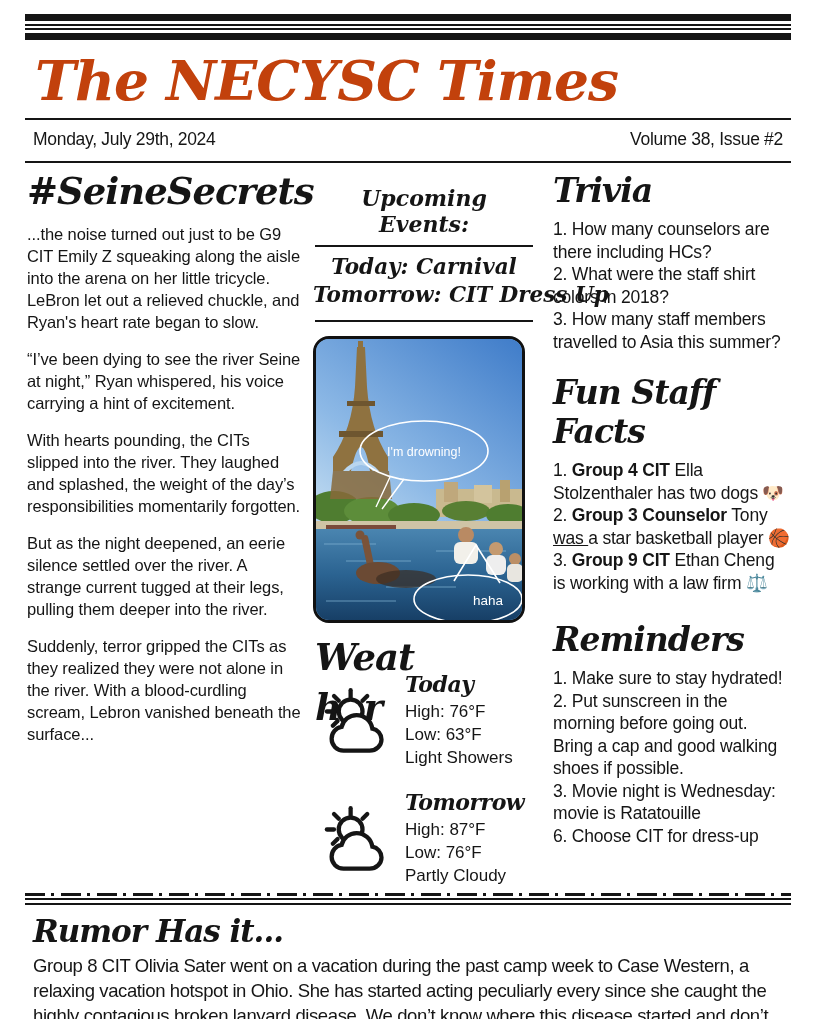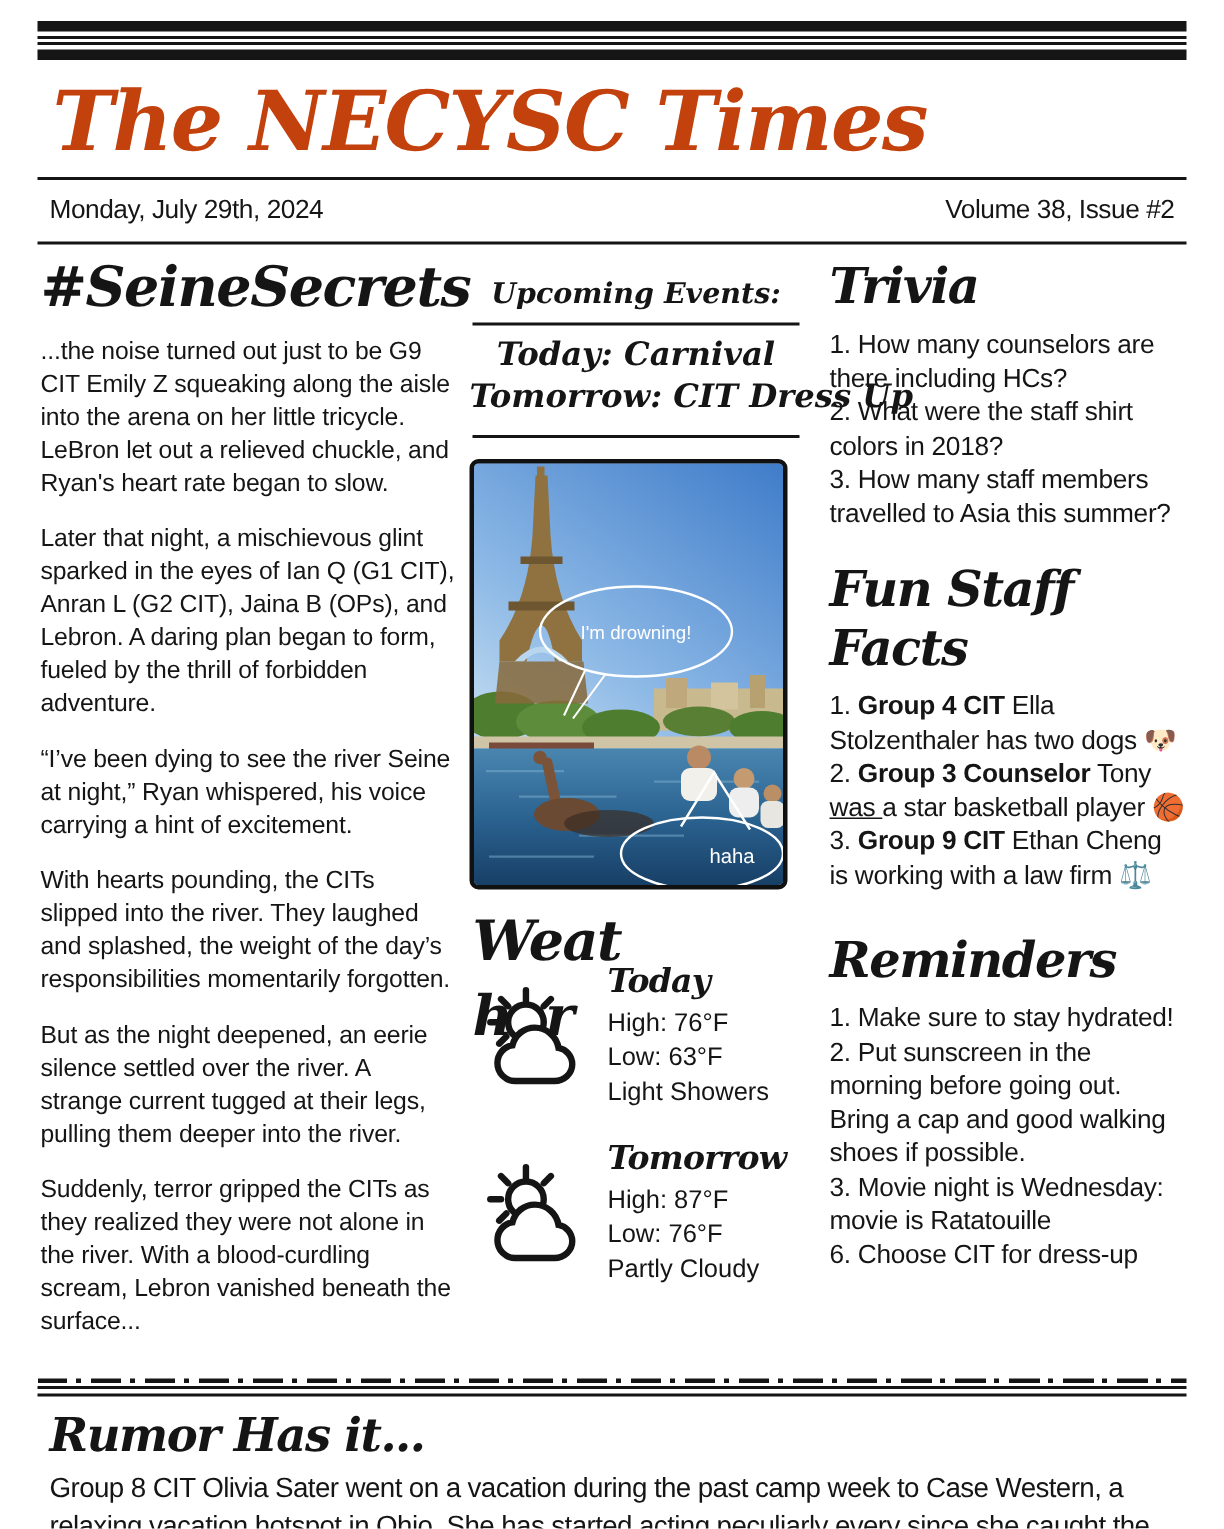--- a/index.html
+++ b/index.html
@@ -45,29 +45,29 @@
   .main { display:flex; align-items:flex-start; padding-top:6px; }
   .col-left  { width:280px; margin-right:8px; }
   .col-mid   { width:222px; margin-right:18px; }
   .col-right { flex:1; }
 
   .col-left h2 { font-size:37px; letter-spacing:-1px; margin:0 0 10px 2px; }
   .col-left p  { font-size:16.5px; line-height:22px; margin:0 0 15px 2px; letter-spacing:-0.1px; }
 
   
   .events { text-align:center; padding-top:16px; }
-  .events-heading { font-size:19px; padding-bottom:8px; }
+  .events-heading { font-size:22px; padding-bottom:8px; }
   .events .rule { margin:0 2px; }
   .events-lines { font-size:21.5px; line-height:1.32; padding:6px 0 10px; }
   .events-lines div { white-space:nowrap; }
 
   
   .photo {
     margin-top:14px; width:212px; height:287px;
-    border:3px solid #111; border-radius:6px; overflow:hidden; background:#7fb2e2;
+    border:3px solid #111; border-radius:16px; overflow:hidden; background:#7fb2e2;
   }
   .photo svg { display:block; width:100%; height:100%; }
 
   
   .weather { position:relative; height:250px; margin-top:8px; }
   .weather-heading {
     position:absolute; top:2px; left:2px; width:122px;
     font-size:37px; line-height:1.35; letter-spacing:-1px;
     word-break:break-all;
   }
@@ -117,21 +117,20 @@
     </div>
     <div class="rule"></div>
   </div>
 
   <div class="main">
 
     <div class="col-left">
       <h2 class="script">#SeineSecrets</h2>
       <div>
           <p>...the noise turned out just to be G9 CIT Emily Z squeaking along the aisle into the arena on her little tricycle. LeBron let out a relieved chuckle, and Ryan's heart rate began to slow.</p>
-          <p>Later that night, a mischievous glint sparked in the eyes of Ian Q (G1 CIT), Anran L (G2 CIT), Jaina B (OPs), and Lebron. A daring plan began to form, fueled by the thrill of forbidden adventure.</p>
           <p>“I’ve been dying to see the river Seine at night,” Ryan whispered, his voice carrying a hint of excitement.</p>
           <p>With hearts pounding, the CITs slipped into the river. They laughed and splashed, the weight of the day’s responsibilities momentarily forgotten.</p>
           <p>But as the night deepened, an eerie silence settled over the river. A strange current tugged at their legs, pulling them deeper into the river.</p>
           <p>Suddenly, terror gripped the CITs as they realized they were not alone in the river. With a blood-curdling scream, Lebron vanished beneath the surface...</p>
         </div>
     </div>
 
     <div class="col-mid">
       <div class="events">
         <div class="events-heading script">Upcoming Events:</div>

